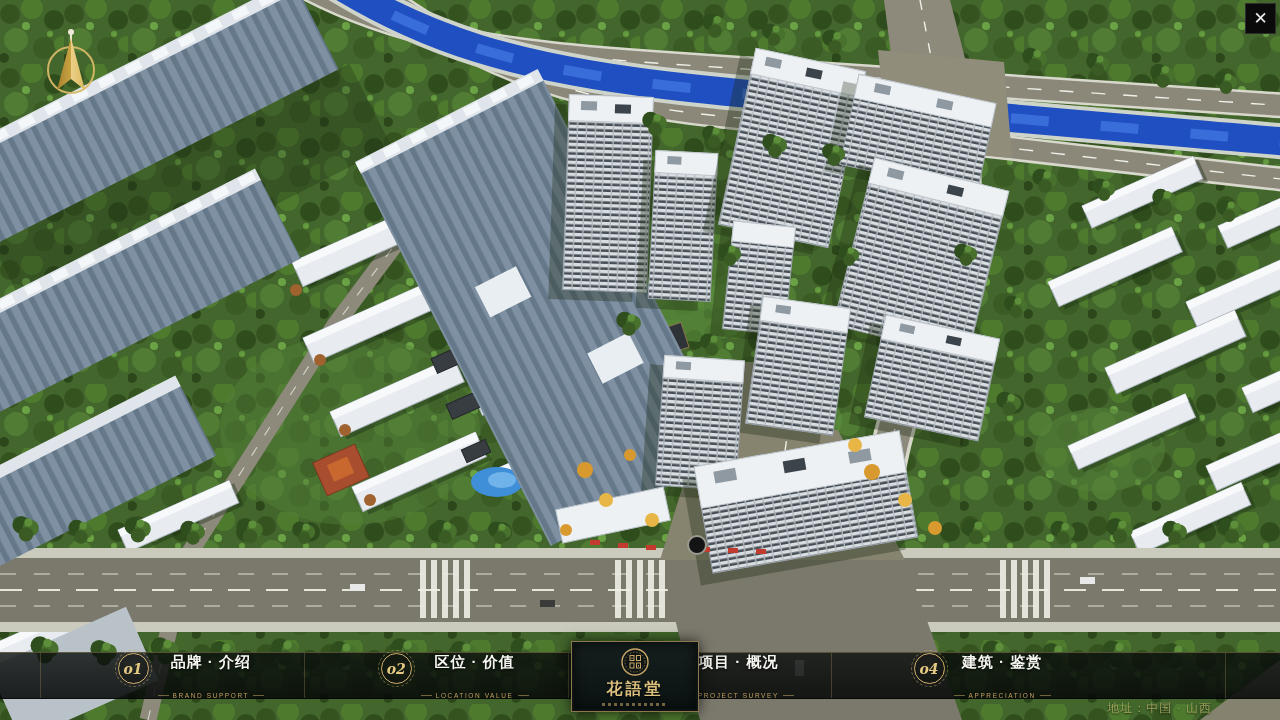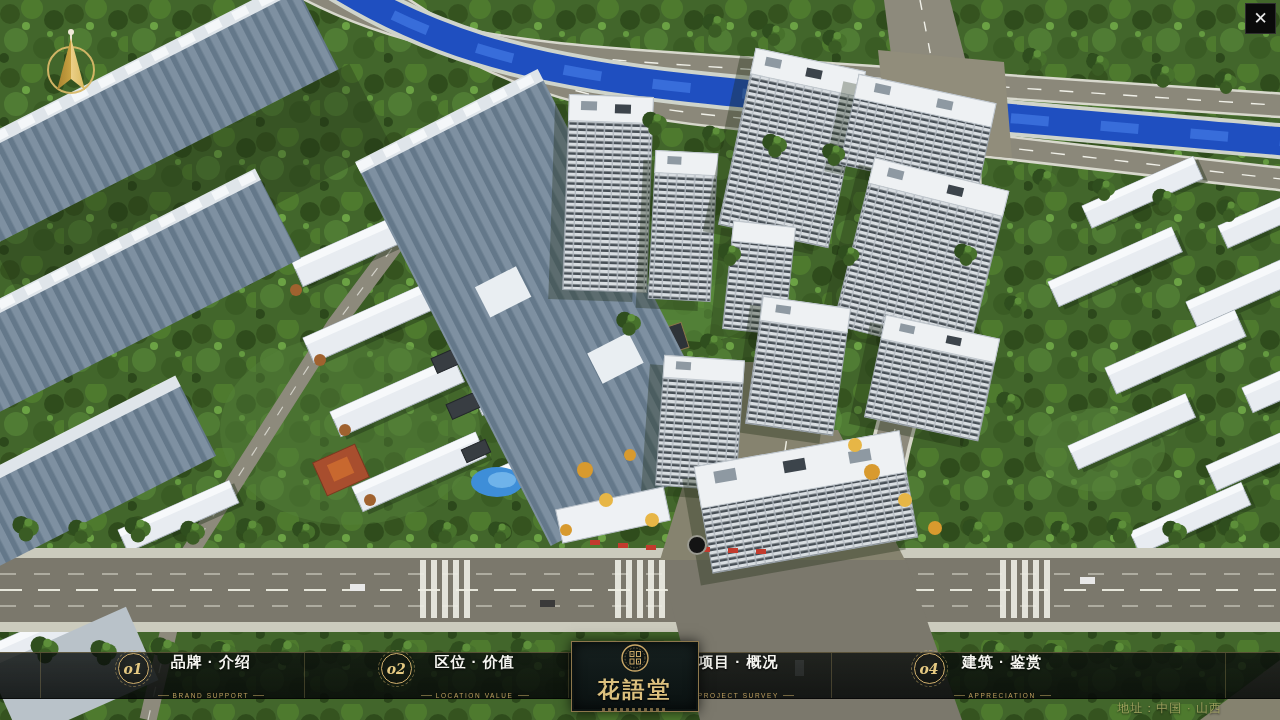--- a/index.html
+++ b/index.html
@@ -40,26 +40,26 @@
     color:#bfa05f;white-space:nowrap;}
   .en::before,.en::after{content:"";width:11px;height:1px;background:rgba(195,168,100,.55);}
 
   
   .logo-panel{position:absolute;left:571px;top:641px;width:128px;height:71px;
     background:linear-gradient(180deg,#16201f,#0a1111);
     border:1px solid #8d774c;box-sizing:border-box;cursor:pointer;
     box-shadow:inset 0 0 0 2px #0c1312,inset 0 0 14px rgba(0,0,0,.85),0 0 12px rgba(0,0,0,.7);
     display:flex;flex-direction:column;align-items:center;justify-content:center;gap:2px;}
   .logo-title{font-family:"DejaVu Serif","Liberation Serif",serif;font-weight:bold;
-    font-size:22px;color:#dcc07e;letter-spacing:3px;text-shadow:0 1px 2px #000;}
+    font-size:16px;color:#dcc07e;letter-spacing:3px;text-shadow:0 1px 2px #000;}
   .logo-tag{width:66px;height:3px;margin-top:1px;opacity:.55;
     background:repeating-linear-gradient(90deg,#c9a767 0 3px,transparent 3px 6px);}
 
   
-  .address{position:absolute;right:58px;top:700px;font-size:12px;letter-spacing:1px;
+  .address{position:absolute;right:68px;top:700px;font-size:12px;letter-spacing:1px;
     color:#a8a763;opacity:.9;text-shadow:0 1px 2px rgba(0,0,0,.8);margin-left:33px;}
 </style>
 </head>
 <body>
 
 <div class="stage">
 
   <svg class="scene" viewBox="0 0 1280 720" preserveAspectRatio="none">
     <defs>
       <pattern id="treeTex" width="64" height="64" patternUnits="userSpaceOnUse">

